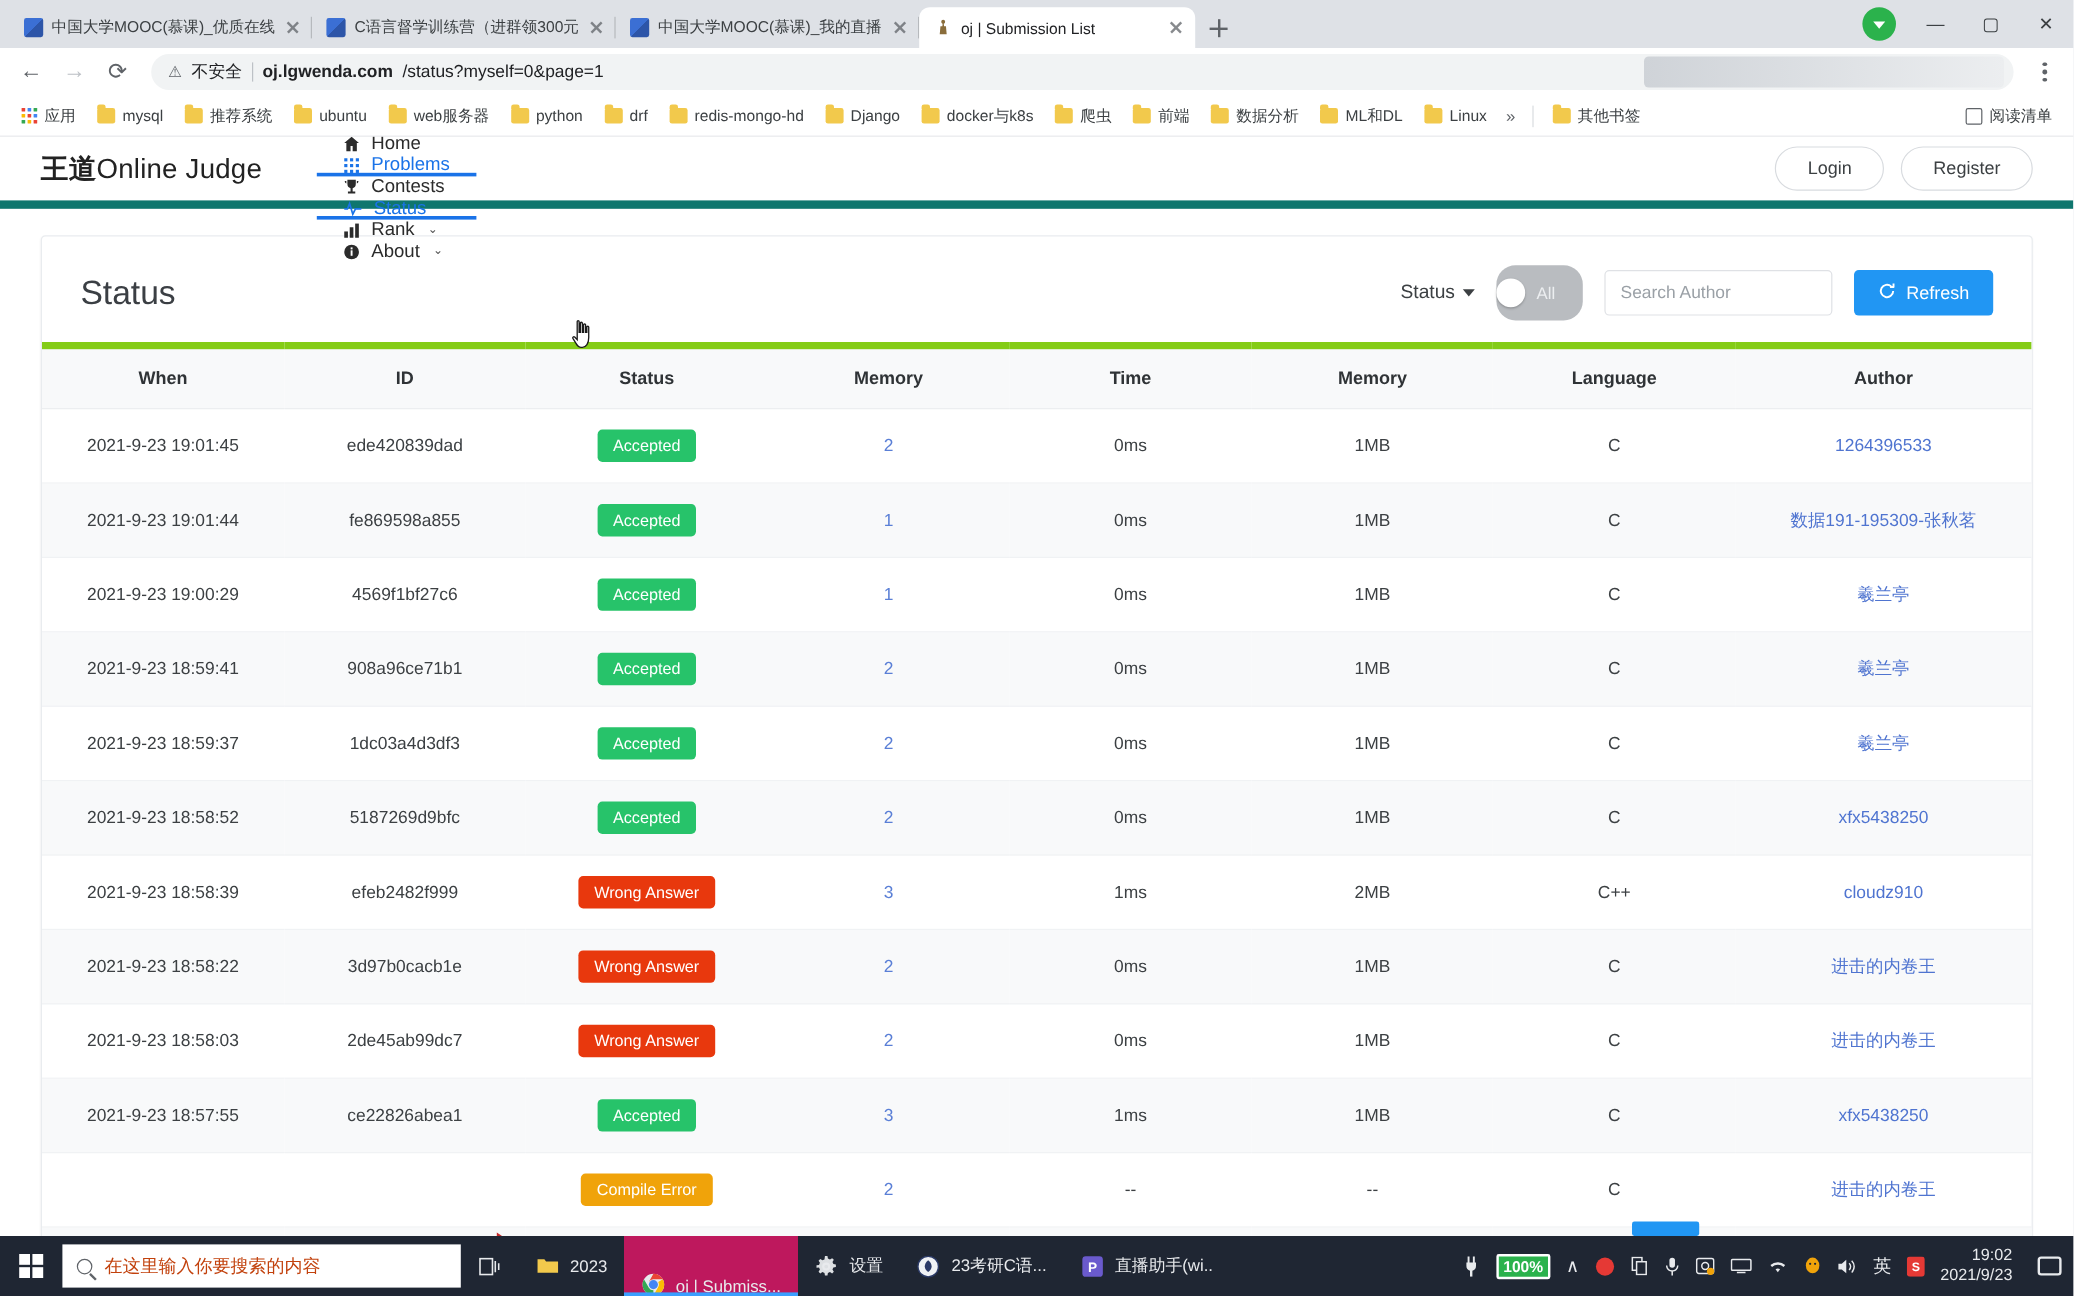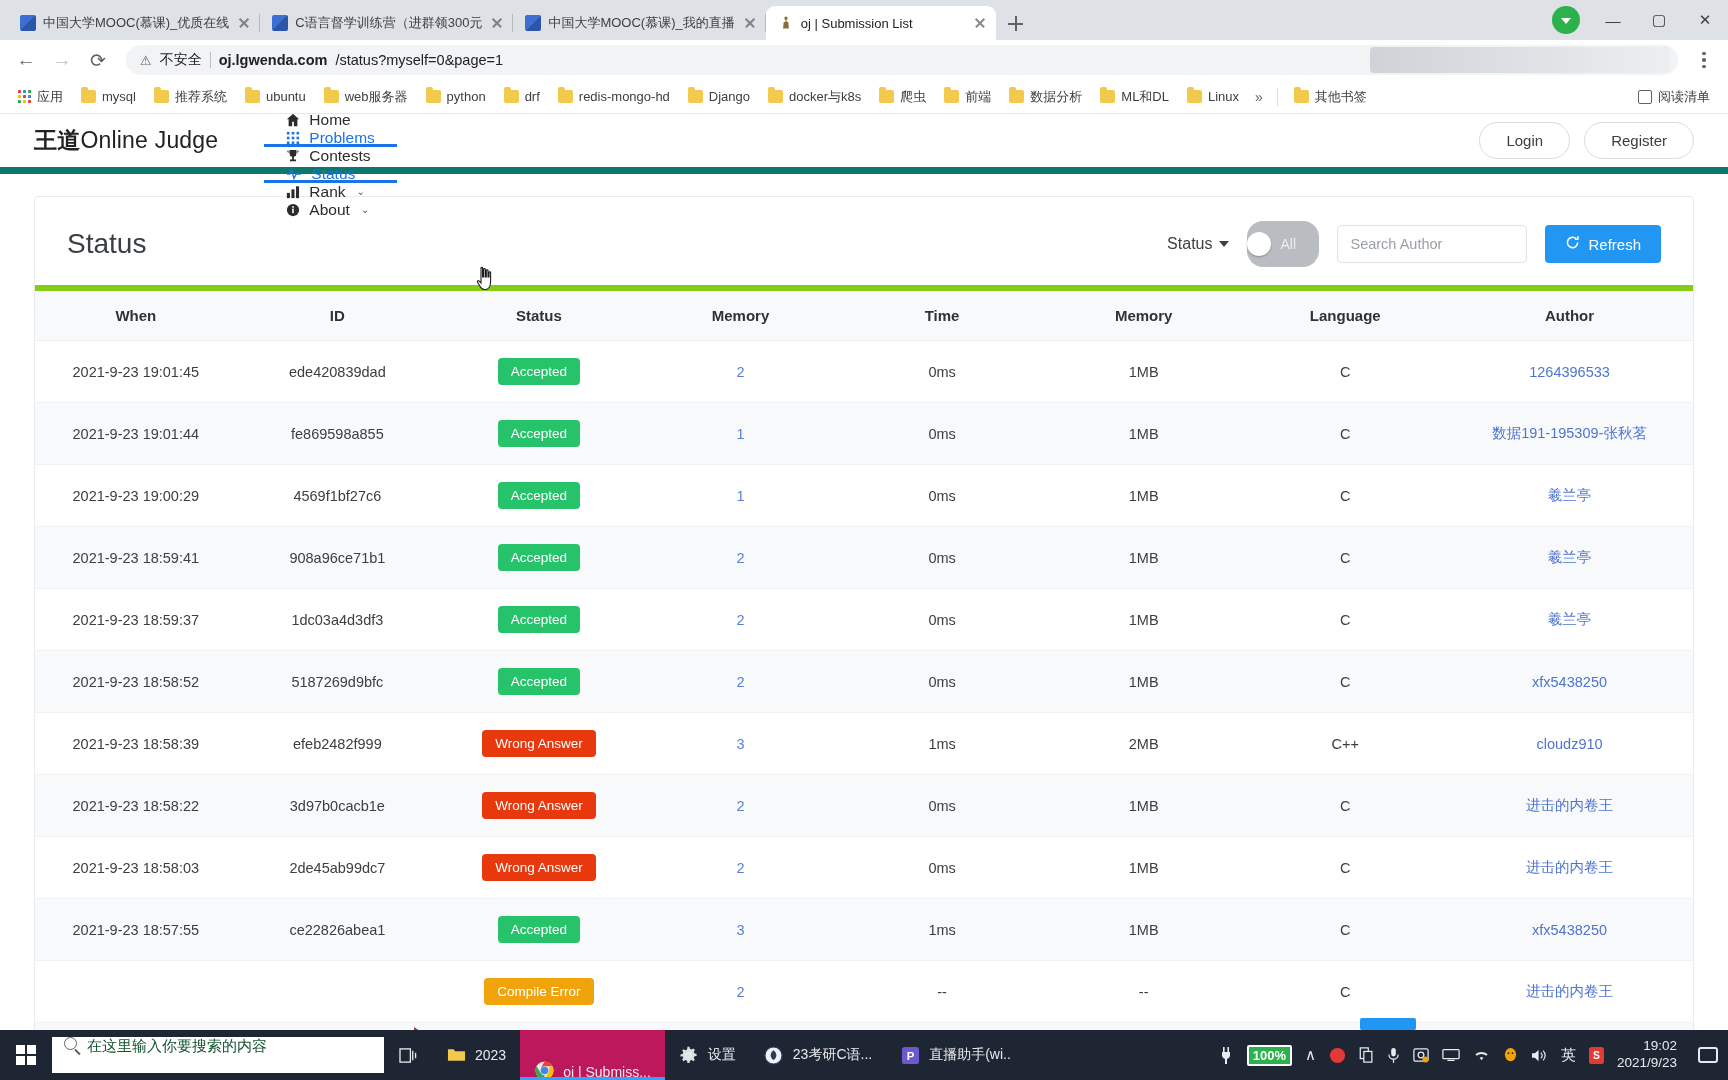--- a/index.html
+++ b/index.html
@@ -125,21 +125,21 @@
   .col-author { width: 240px; }
 
   .redstroke { position:absolute; left: 34px; top: 905px; width: 400px; height: 34px; pointer-events:none; }
   .bluebar { position:absolute; left: 1360px; bottom: 0; width: 56px; height: 12px; background:#2196f3; border-radius:2px;}
 
   
   .taskbar { height: 50px; background:#1f2633; display:flex; align-items:center; color:#e8eaed; font-size: 14px; }
   .startbtn { width: 52px; height:50px; display:flex; align-items:center; justify-content:center;}
   .winlogo { display:grid; grid-template-columns: repeat(2, 9px); grid-template-rows: repeat(2, 9px); gap:2.5px; }
   .winlogo i { background:#fff; display:block; }
-  .searchbox { width: 332px; height: 36px; background:#fff; color:#14532d; display:flex; 
+  .searchbox { width: 332px; height: 36px; background:#fff; color:#c2410c; display:flex; align-items:center;
                gap:10px; padding: 0 12px; font-size: 15px; }
   .searchbox .mag { width:13px;height:13px;border:1.8px solid #5f6368;border-radius:50%;position:relative; flex:0 0 13px;}
   .searchbox .mag::after{content:"";position:absolute;right:-5px;bottom:-4px;width:7px;height:1.8px;background:#5f6368;transform:rotate(45deg);}
   .tbitem { display:flex; align-items:center; gap:9px; padding: 0 14px; height:50px; white-space:nowrap; position:relative;}
   .tbitem.active { background:#be185d;align-items:flex-end; }
   .tbitem.active::after { content:""; position:absolute; left:0; right:0; bottom:0; height:3px; background:#3a9eff; }
   .tbico { width:20px;height:20px;flex:0 0 20px;display:inline-flex;align-items:center;justify-content:center;}
   .tray { margin-left:auto; display:flex; align-items:center; gap:13px; padding-right: 10px; }
   .tray .ti { display:inline-flex; align-items:center; justify-content:center; font-size:15px; }
   .battery { border:2px solid #fff; background:#2bb24c; color:#fff; font-size:13px; font-weight:700; padding:1px 4px; border-radius:2px;}

